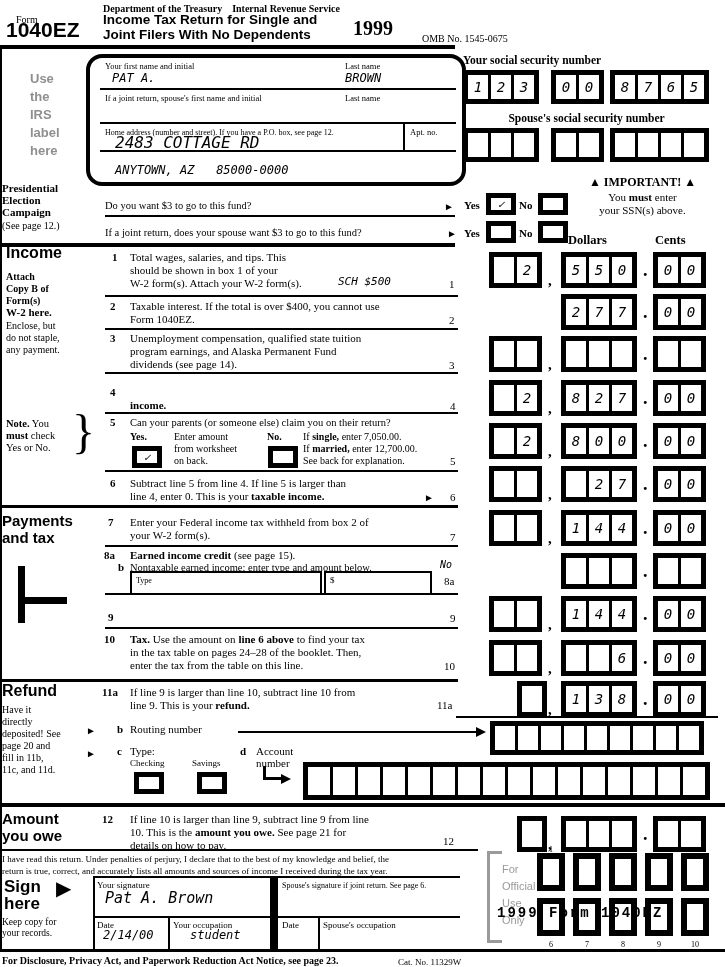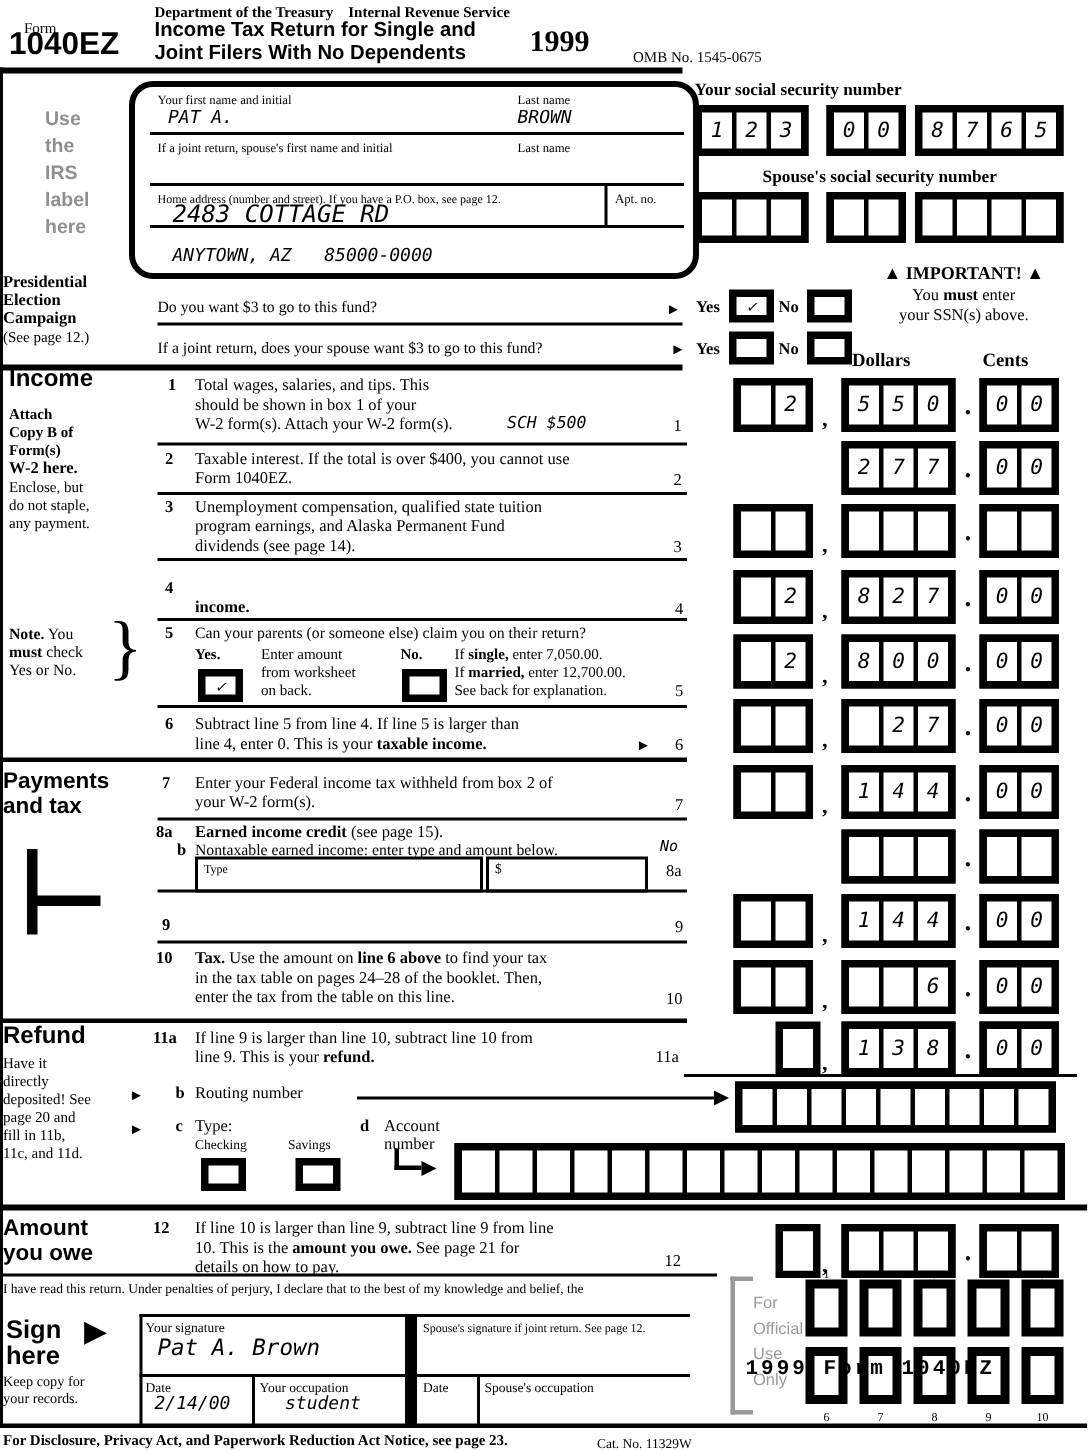--- a/index.html
+++ b/index.html
@@ -293,35 +293,36 @@
   <span class="a sans b" style="left:2px;top:812px;font-size:15px">Amount</span>
   <span class="a sans b" style="left:2px;top:829px;font-size:15px">you owe</span>
   <span class="a b" style="left:102px;top:813px">12</span>
   <span class="a" style="left:130px;top:813px">If line 10 is larger than line 9, subtract line 9 from line</span>
   <span class="a" style="left:130px;top:826px"><span>10. This is the </span><span class="b">amount you owe.</span><span> See page 21 for</span></span>
   <span class="a" style="left:130px;top:839px">details on how to pay.</span>
   <span class="a" style="left:443px;top:835px">12</span>
   <div class="hr" style="left:0;top:849px;width:478px"></div>
 
   <span class="a" style="left:2px;top:853px;font-size:9px;width:465px">I have read this return. Under penalties of perjury, I declare that to the best of my knowledge and belief, the</span>
+  <span class="a" style="left:2px;top:865px;font-size:9px;width:465px">return is true, correct, and accurately lists all amounts and sources of income I received during the tax year.</span>
 
   <span class="a sans b" style="left:4px;top:880px;font-size:17px">Sign</span>
   <span class="a sans b" style="left:4px;top:897px;font-size:17px">here</span>
   <span class="a sans" style="left:56px;top:882px;font-size:20px">▶</span>
   <span class="a" style="left:2px;top:916px;font-size:9.5px">Keep copy for</span>
   <span class="a" style="left:2px;top:927px;font-size:9.5px">your records.</span>
   <div class="hr" style="left:93px;top:876px;width:367px"></div>
   <div class="vr" style="left:93px;top:876px;height:74px"></div>
   <div class="a" style="left:270px;top:876px;width:8px;height:74px;background:#000"></div>
   <div class="hr" style="left:93px;top:916px;width:367px"></div>
   <div class="vr" style="left:168px;top:916px;height:34px"></div>
   <div class="vr" style="left:318px;top:916px;height:34px"></div>
   <span class="a" style="left:97px;top:879px;font-size:9px">Your signature</span>
   <span class="a hand" style="left:105px;top:892px;font-size:15px">Pat A. Brown</span>
-  <span class="a" style="left:282px;top:879px;font-size:8px;width:176px">Spouse's signature if joint return. See page 12.</span>
+  <span class="a" style="left:282px;top:879px;font-size:8px;width:176px">Spouse's signature if joint return. See page 6.</span>
   <span class="a" style="left:97px;top:919px;font-size:9px">Date</span>
   <span class="a hand" style="left:103px;top:929px;font-size:12px">2/14/00</span>
   <span class="a" style="left:173px;top:919px;font-size:9px">Your occupation</span>
   <span class="a hand" style="left:190px;top:929px;font-size:12px">student</span>
   <span class="a" style="left:282px;top:919px;font-size:9px">Date</span>
   <span class="a" style="left:323px;top:919px;font-size:9px">Spouse's occupation</span>
 
   <div class="a" style="left:487px;top:851px;width:12px;height:86px;border-left:3px solid #9a9a9a;border-top:3px solid #9a9a9a;border-bottom:3px solid #9a9a9a"></div>
   <span class="a sans" style="left:502px;top:863px;font-size:11px;color:#9a9a9a">For</span>
   <span class="a sans" style="left:502px;top:880px;font-size:11px;color:#9a9a9a">Official</span>

